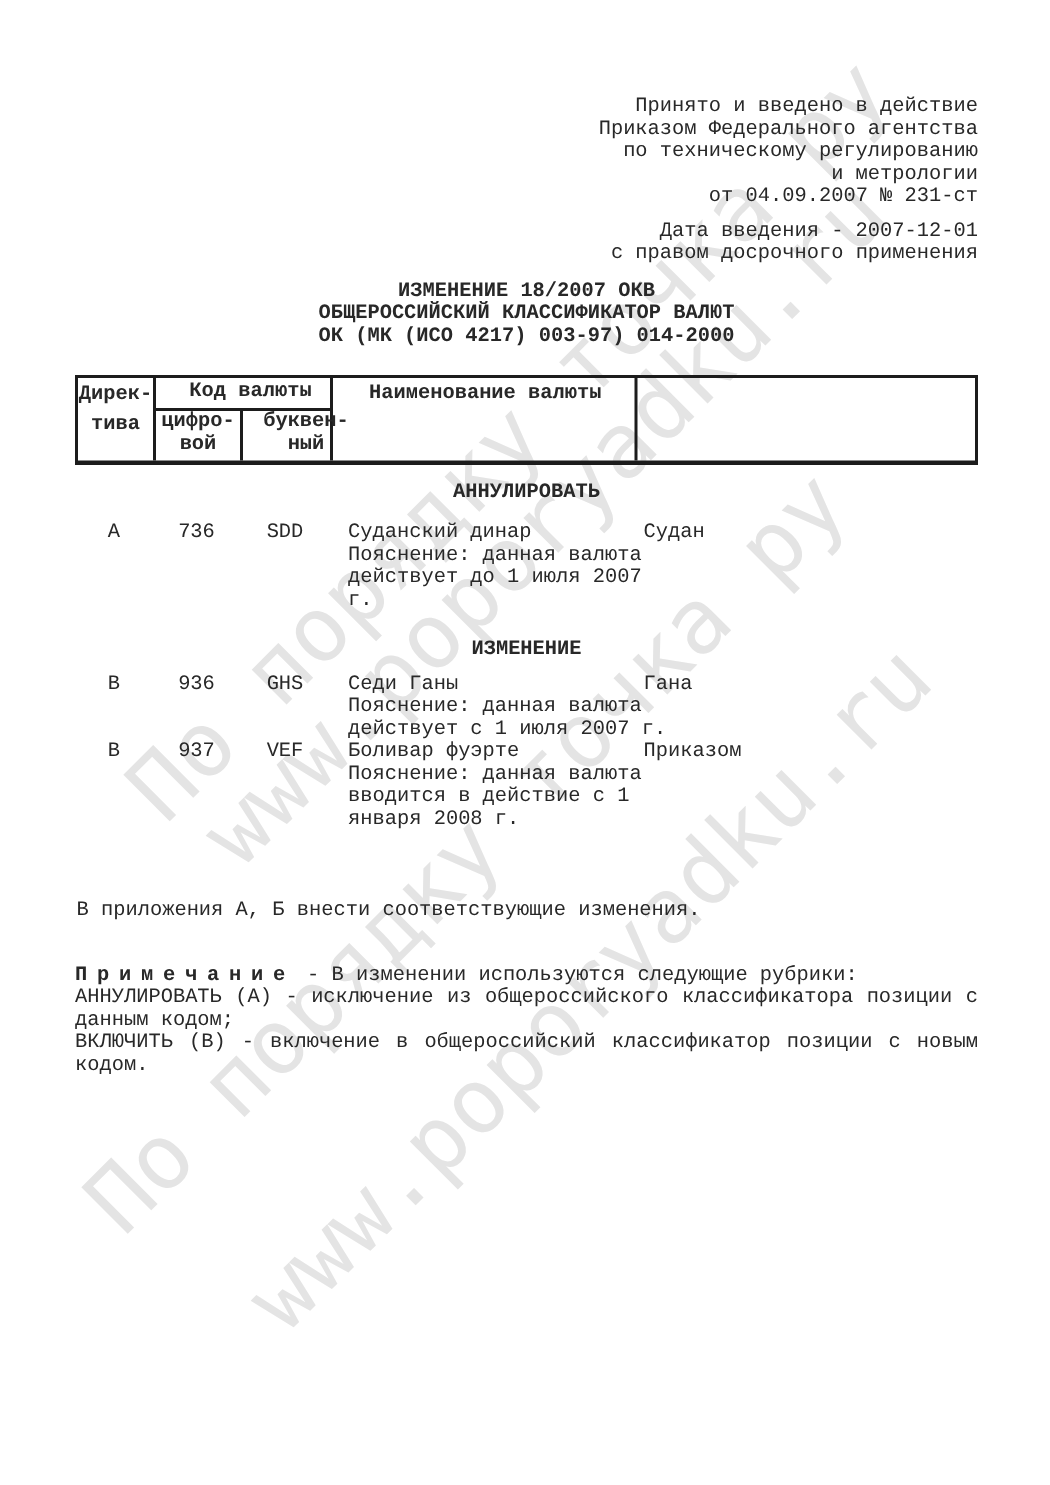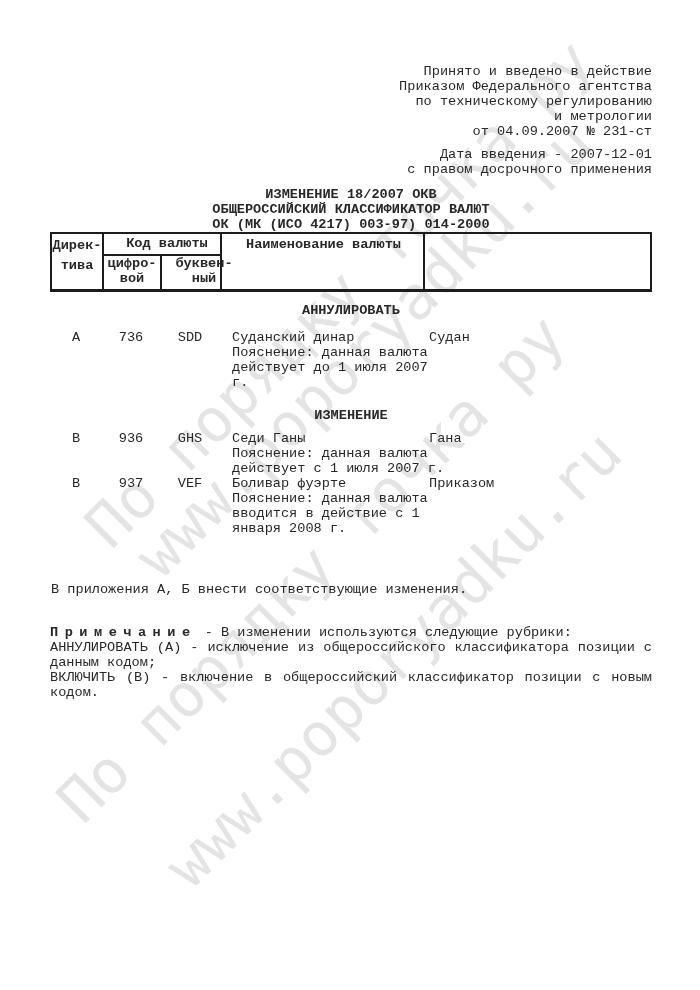--- a/index.html
+++ b/index.html
@@ -54,21 +54,21 @@
   .doc-title {
     margin-top: 10px;
     text-align: center;
     font-weight: bold;
     white-space: pre-line;
   }
 
   
   .tbl-header {
     position: relative;
-    margin-top: 0;
+    margin-top: 18px;
     width: 602px;
     height: 60px;
     box-sizing: border-box;
     border: 2px solid #1c1c1c;
     border-bottom-width: 3px;
     font-weight: bold;
   }
   .gline { position: absolute; background: #1c1c1c; }
   .gl-v1 { left: 50px;  top: 0;    width: 2px;   height: 55px; }
   .gl-v2 { left: 108px; top: 20px; width: 2px;   height: 35px; }

